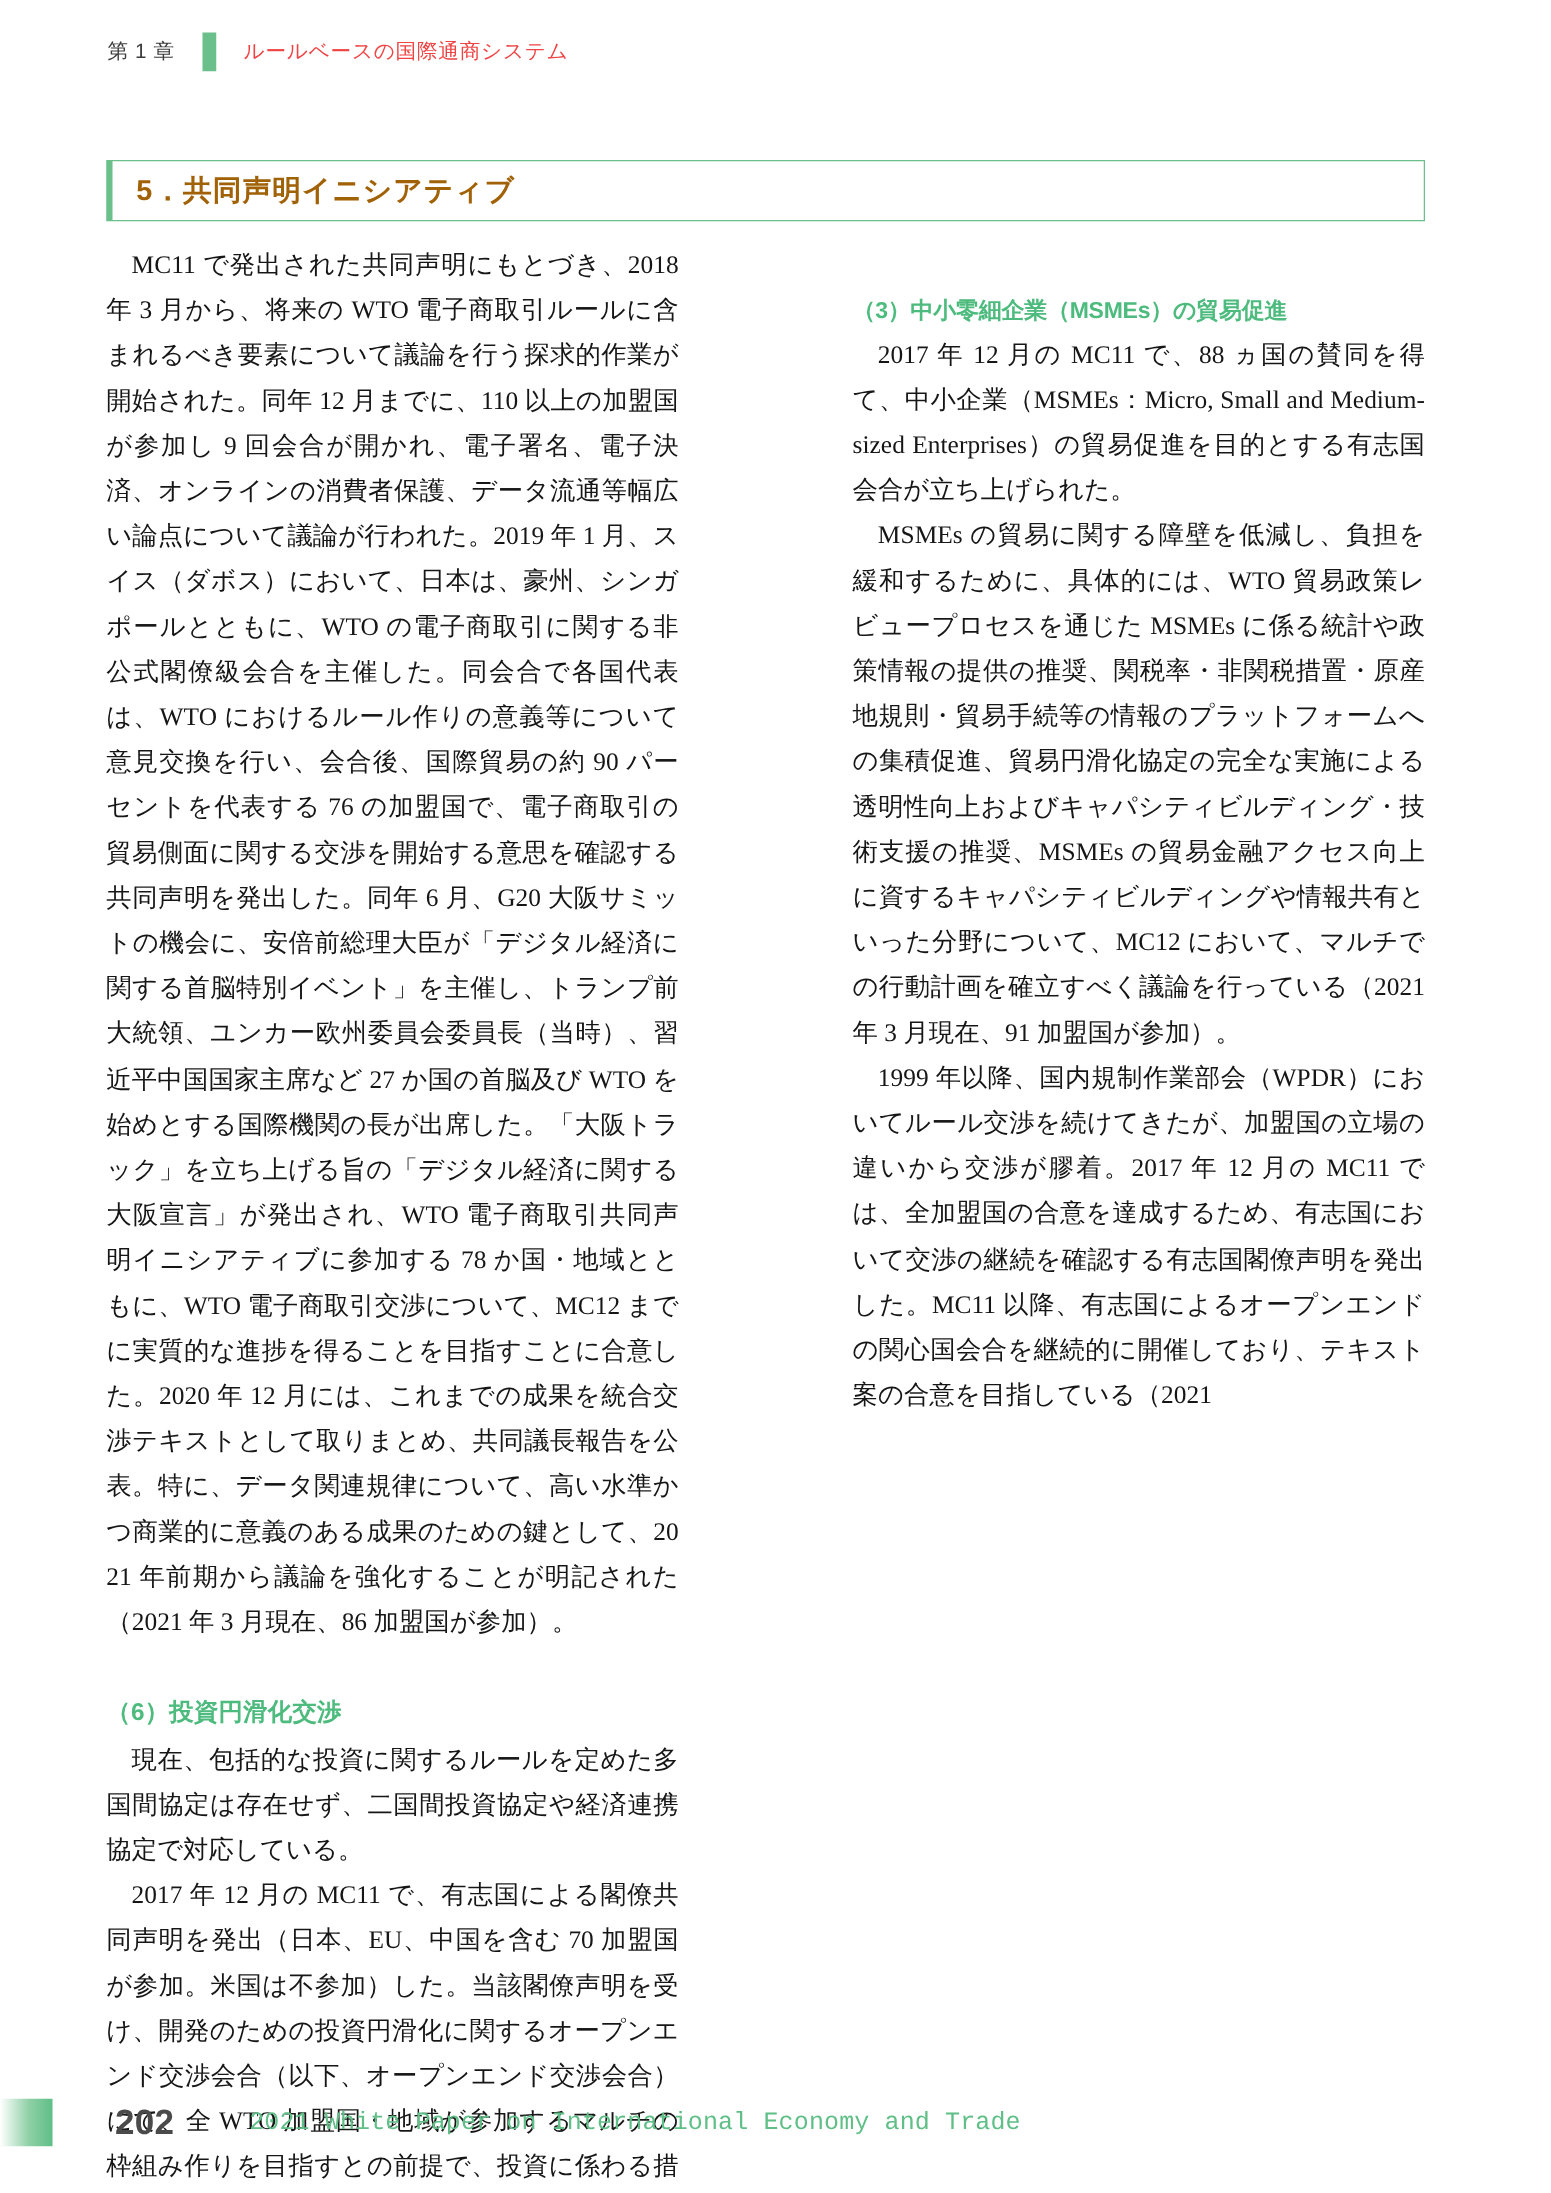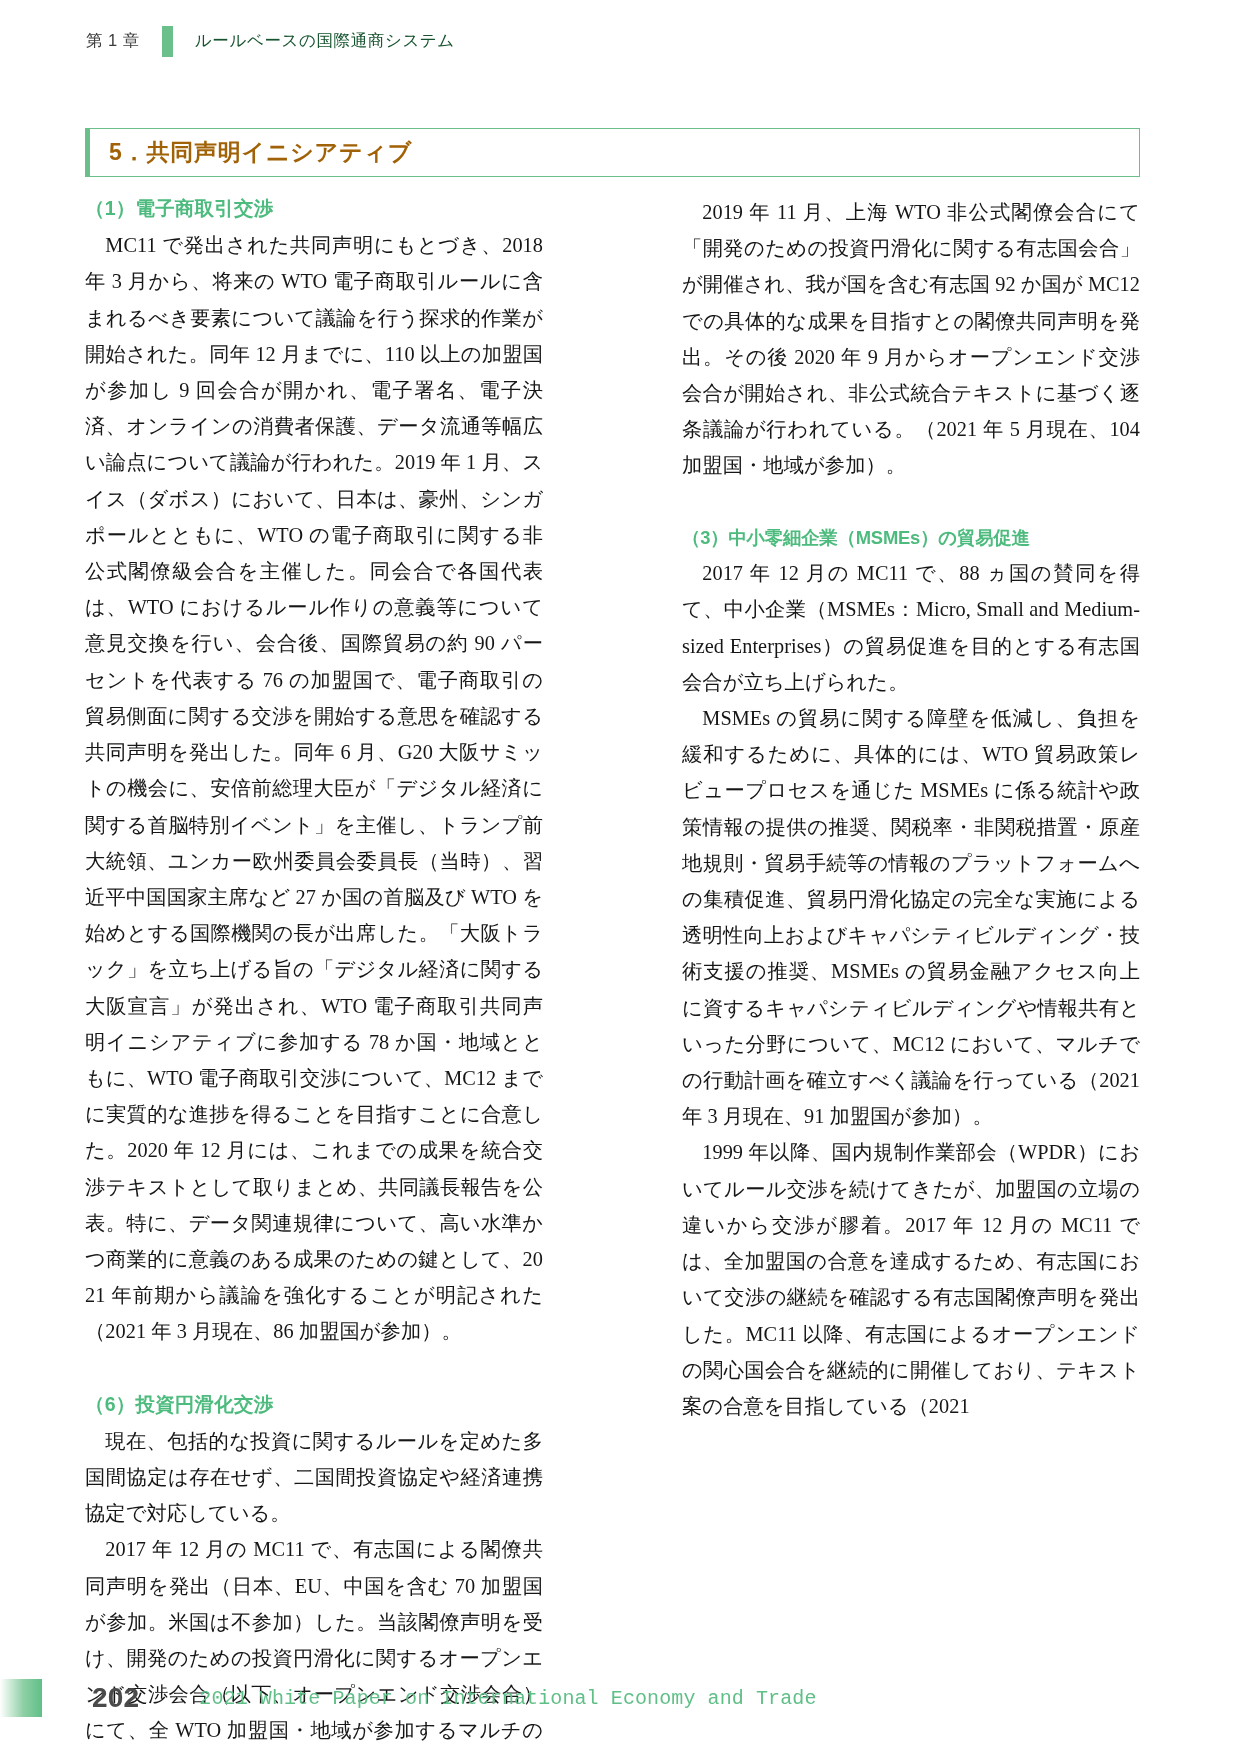--- a/index.html
+++ b/index.html
@@ -40,21 +40,21 @@
     width: 11px;
     height: 31px;
     background: #6bbf8a;
     margin-left: 22px;
     margin-right: 22px;
     flex: none;
   }
   .rh-title {
     font-family: "Liberation Sans", "DejaVu Sans", sans-serif;
     font-size: 16.5px;
-    color: #14532d;
+    color: #ef4444;
     letter-spacing: 0.6px;
     white-space: nowrap;
     text-align: center;
   }
 
   
   .section-box {
     position: absolute;
     left: 85px;
     top: 128px;
@@ -174,32 +174,30 @@
   </div>
 
   <div class="section-box">
     <span class="section-box-title">5．共同声明イニシアティブ</span>
   </div>
 
   <div class="columns">
 
     <div class="col">
 
-      <h3 class="sub-head">（1）電子商取引交渉</h3>
       <p class="body">MC11 で発出された共同声明にもとづき、2018 年 3 月から、将来の WTO 電子商取引ルールに含まれるべき要素について議論を行う探求的作業が開始された。同年 12 月までに、110 以上の加盟国が参加し 9 回会合が開かれ、電子署名、電子決済、オンラインの消費者保護、データ流通等幅広い論点について議論が行われた。2019 年 1 月、スイス（ダボス）において、日本は、豪州、シンガポールとともに、WTO の電子商取引に関する非公式閣僚級会合を主催した。同会合で各国代表は、WTO におけるルール作りの意義等について意見交換を行い、会合後、国際貿易の約 90 パーセントを代表する 76 の加盟国で、電子商取引の貿易側面に関する交渉を開始する意思を確認する共同声明を発出した。同年 6 月、G20 大阪サミットの機会に、安倍前総理大臣が「デジタル経済に関する首脳特別イベント」を主催し、トランプ前大統領、ユンカー欧州委員会委員長（当時）、習近平中国国家主席など 27 か国の首脳及び WTO を始めとする国際機関の長が出席した。「大阪トラック」を立ち上げる旨の「デジタル経済に関する大阪宣言」が発出され、WTO 電子商取引共同声明イニシアティブに参加する 78 か国・地域とともに、WTO 電子商取引交渉について、MC12 までに実質的な進捗を得ることを目指すことに合意した。2020 年 12 月には、これまでの成果を統合交渉テキストとして取りまとめ、共同議長報告を公表。特に、データ関連規律について、高い水準かつ商業的に意義のある成果のための鍵として、2021 年前期から議論を強化することが明記された（2021 年 3 月現在、86 加盟国が参加）。</p>
 
       <h3 class="sub-head spaced">（6）投資円滑化交渉</h3>
       <p class="body">現在、包括的な投資に関するルールを定めた多国間協定は存在せず、二国間投資協定や経済連携協定で対応している。</p>
       <p class="body">2017 年 12 月の MC11 で、有志国による閣僚共同声明を発出（日本、EU、中国を含む 70 加盟国が参加。米国は不参加）した。当該閣僚声明を受け、開発のための投資円滑化に関するオープンエンド交渉会合（以下、オープンエンド交渉会合）にて、全 WTO 加盟国・地域が参加するマルチの枠組み作りを目指すとの前提で、投資に係わる措置のうち、①透明性・予見可能性等の向上、②事務手続の簡素化・迅速化、③情報共有等の連携、④開発途上国の特別待遇等について議論している。</p>
 
     </div>
 
     <div class="col">
 
-      <p class="body">2019 年 11 月、上海 WTO 非公式閣僚会合にて「開発のための投資円滑化に関する有志国会合」が開催され、我が国を含む有志国 92 か国が MC12 での具体的な成果を目指すとの閣僚共同声明を発出。その後 2020 年 9 月からオープンエンド交渉会合が開始され、非公式統合テキストに基づく逐条議論が行われている。（2021 年 5 月現在、104 加盟国・地域が参加）。</p>
 
       <h3 class="sub-head small spaced">（3）中小零細企業（MSMEs）の貿易促進</h3>
       <p class="body">2017 年 12 月の MC11 で、88 ヵ国の賛同を得て、中小企業（MSMEs：Micro, Small and Medium-sized Enterprises）の貿易促進を目的とする有志国会合が立ち上げられた。</p>
       <p class="body">MSMEs の貿易に関する障壁を低減し、負担を緩和するために、具体的には、WTO 貿易政策レビュープロセスを通じた MSMEs に係る統計や政策情報の提供の推奨、関税率・非関税措置・原産地規則・貿易手続等の情報のプラットフォームへの集積促進、貿易円滑化協定の完全な実施による透明性向上およびキャパシティビルディング・技術支援の推奨、MSMEs の貿易金融アクセス向上に資するキャパシティビルディングや情報共有といった分野について、MC12 において、マルチでの行動計画を確立すべく議論を行っている（2021 年 3 月現在、91 加盟国が参加）。</p>
 
       <p class="body">1999 年以降、国内規制作業部会（WPDR）においてルール交渉を続けてきたが、加盟国の立場の違いから交渉が膠着。2017 年 12 月の MC11 では、全加盟国の合意を達成するため、有志国において交渉の継続を確認する有志国閣僚声明を発出した。MC11 以降、有志国によるオープンエンドの関心国会合を継続的に開催しており、テキスト案の合意を目指している（2021</p>
 
     </div>
 
   </div>

